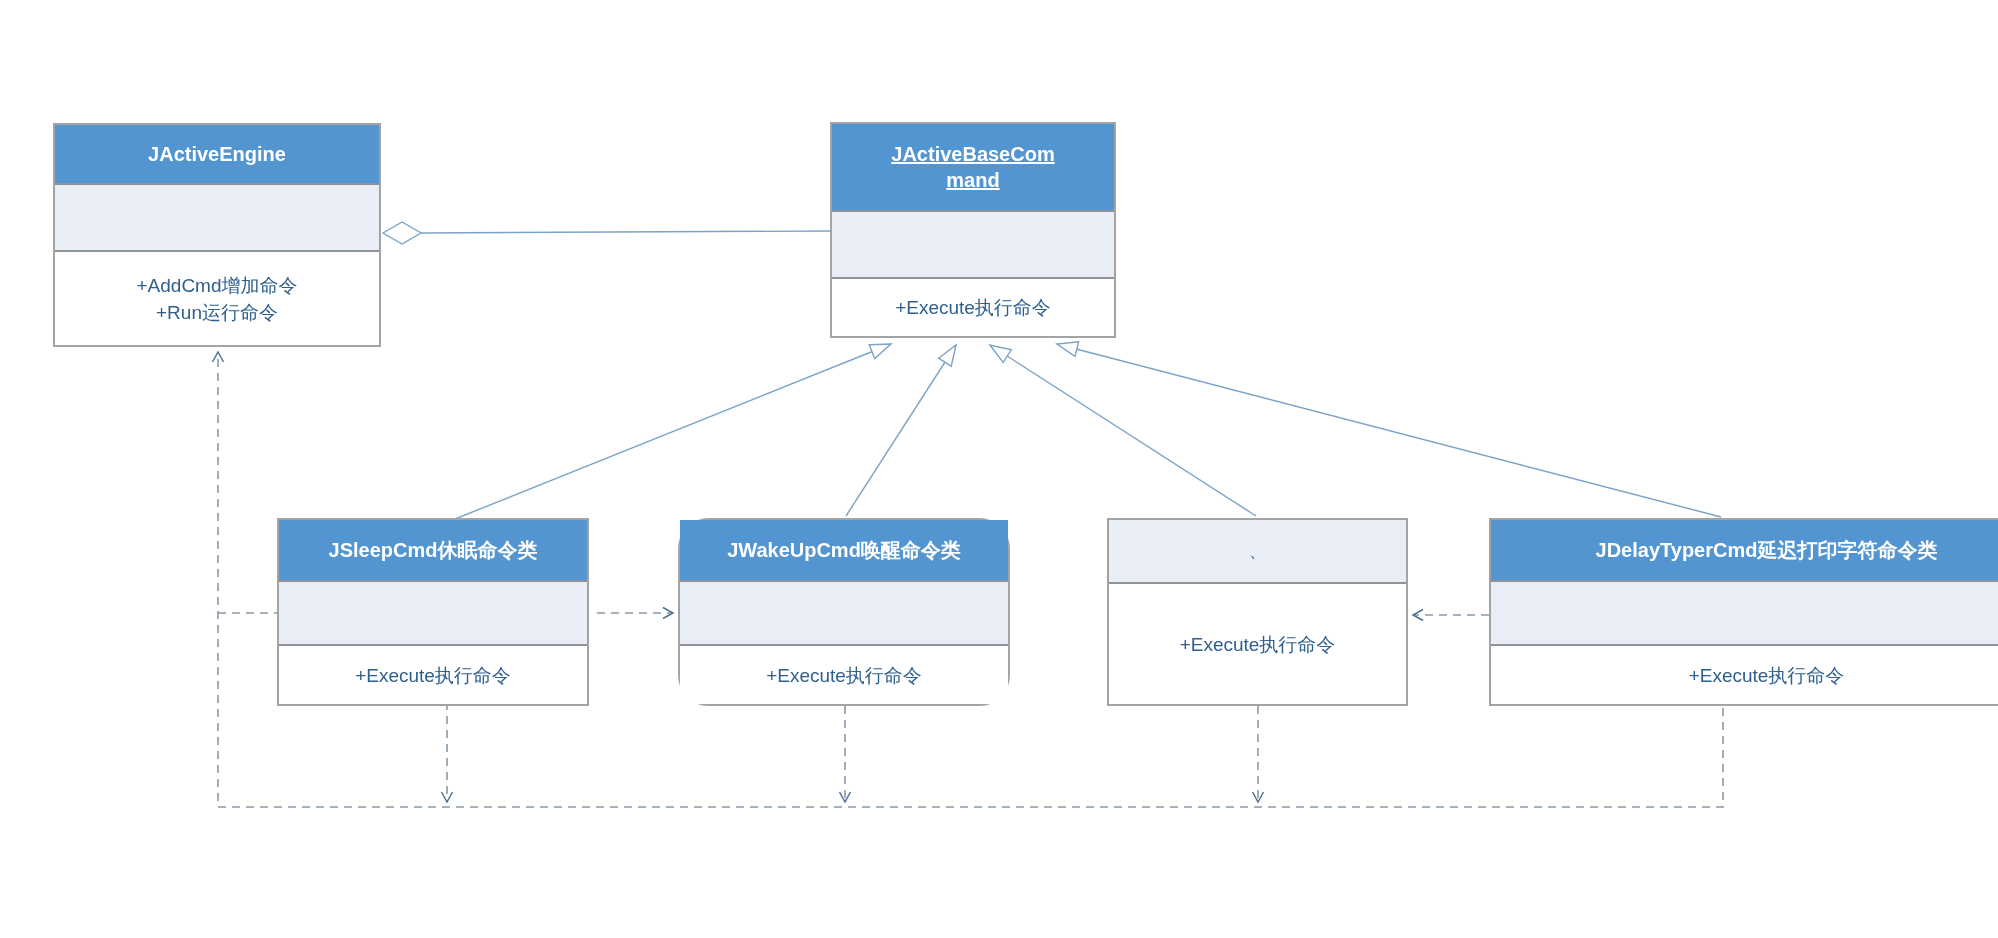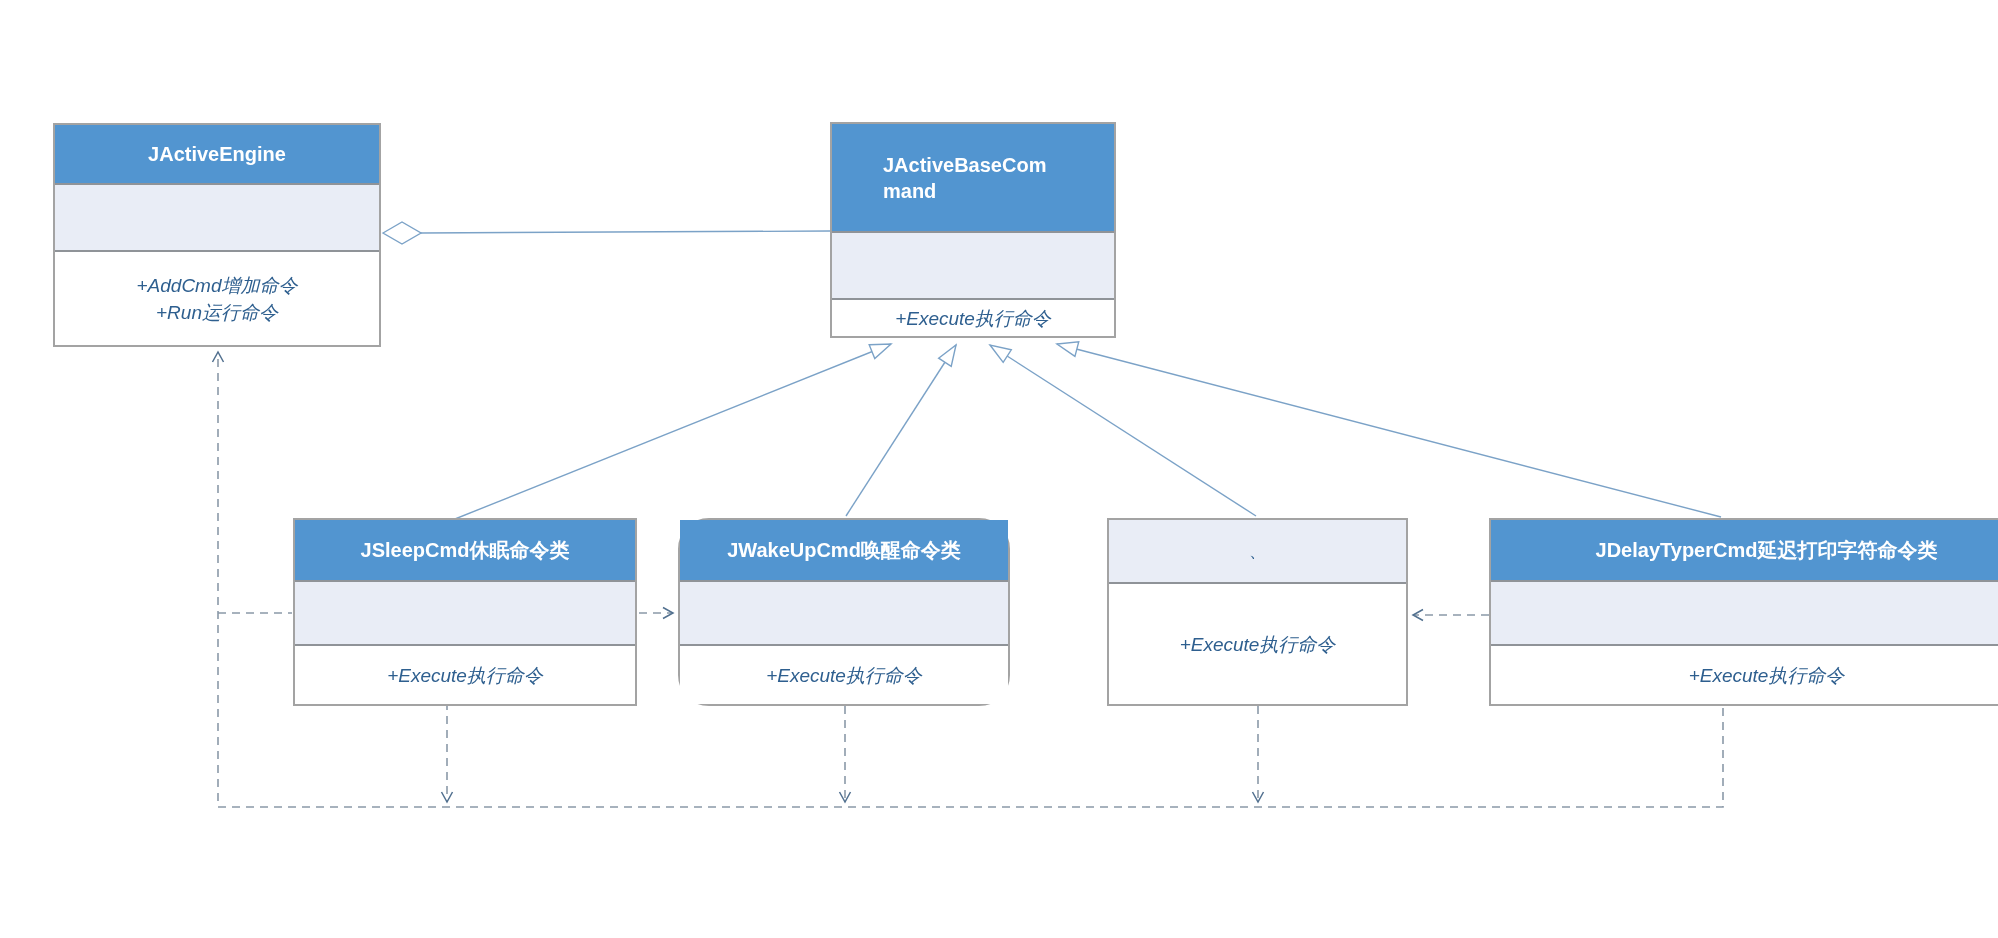--- a/index.html
+++ b/index.html
@@ -18,51 +18,51 @@
     position:relative;width:1998px;height:938px;background:var(--bg);
     font-family:"Liberation Sans", sans-serif;overflow:hidden;
   }
   .connectors{position:absolute;left:0;top:0;width:1998px;height:938px;}
   .uml-class{
     position:absolute;display:flex;flex-direction:column;
     border:2px solid var(--box-border);background:#ffffff;box-sizing:border-box;
   }
   .uml-header{
     background:var(--header-blue);color:var(--header-text);
-    display:flex;align-items:center;justify-content:center;text-align:left;
+    display:flex;align-items:center;justify-content:center;text-align:center;
     font-weight:bold;font-size:20px;line-height:26px;
     border-bottom:2px solid var(--sep);box-sizing:border-box;
   }
   .uml-fields{
     background:var(--section-fill);
     display:flex;align-items:center;justify-content:center;text-align:center;
     color:var(--ink);font-size:17px;
     border-bottom:2px solid var(--sep);box-sizing:border-box;
   }
   .uml-methods{
     background:#ffffff;color:var(--ink);font-size:19px;
     display:flex;flex-direction:column;align-items:center;justify-content:center;
-    text-align:center;box-sizing:border-box;font-style:italic;
+    text-align:center;box-sizing:border-box;
   }
   .uml-methods div{line-height:27px;}
   
   .box-engine{left:53px;top:123px;width:328px;height:224px;}
   .box-engine .uml-header{height:60px;}
   .box-engine .uml-fields{height:67px;}
   .box-engine .uml-methods{flex:1;}
   .box-base{left:830px;top:122px;width:286px;height:216px;}
-  .box-base .uml-header{height:109px;}
+  .box-base .uml-header{height:88px;text-decoration:underline;}
   .box-base .uml-header span{max-width:180px;word-break:break-all;}
   .box-base .uml-fields{height:67px;}
   .box-base .uml-methods{flex:1;}
   .box-sub{top:518px;height:188px;}
   .box-sub .uml-header{height:62px;}
   .box-sub .uml-fields{height:64px;}
   .box-sub .uml-methods{flex:1;}
-  .box-sleep{left:293px;width:344px;}
+  .box-sleep{left:277px;width:312px;}
   .box-wake{left:678px;width:332px;border-radius:31px;}
   .box-stop{left:1107px;width:301px;}
   .box-delay{left:1489px;width:555px;}
   .solid-line{stroke:var(--line);stroke-width:1.4;fill:none;}
   .dash-line{stroke:var(--dash);stroke-width:1.6;fill:none;stroke-dasharray:8 6;}
   .diamond{fill:#ffffff;stroke:var(--line);stroke-width:1.4;}
 </style>
 </head>
 <body>
 

